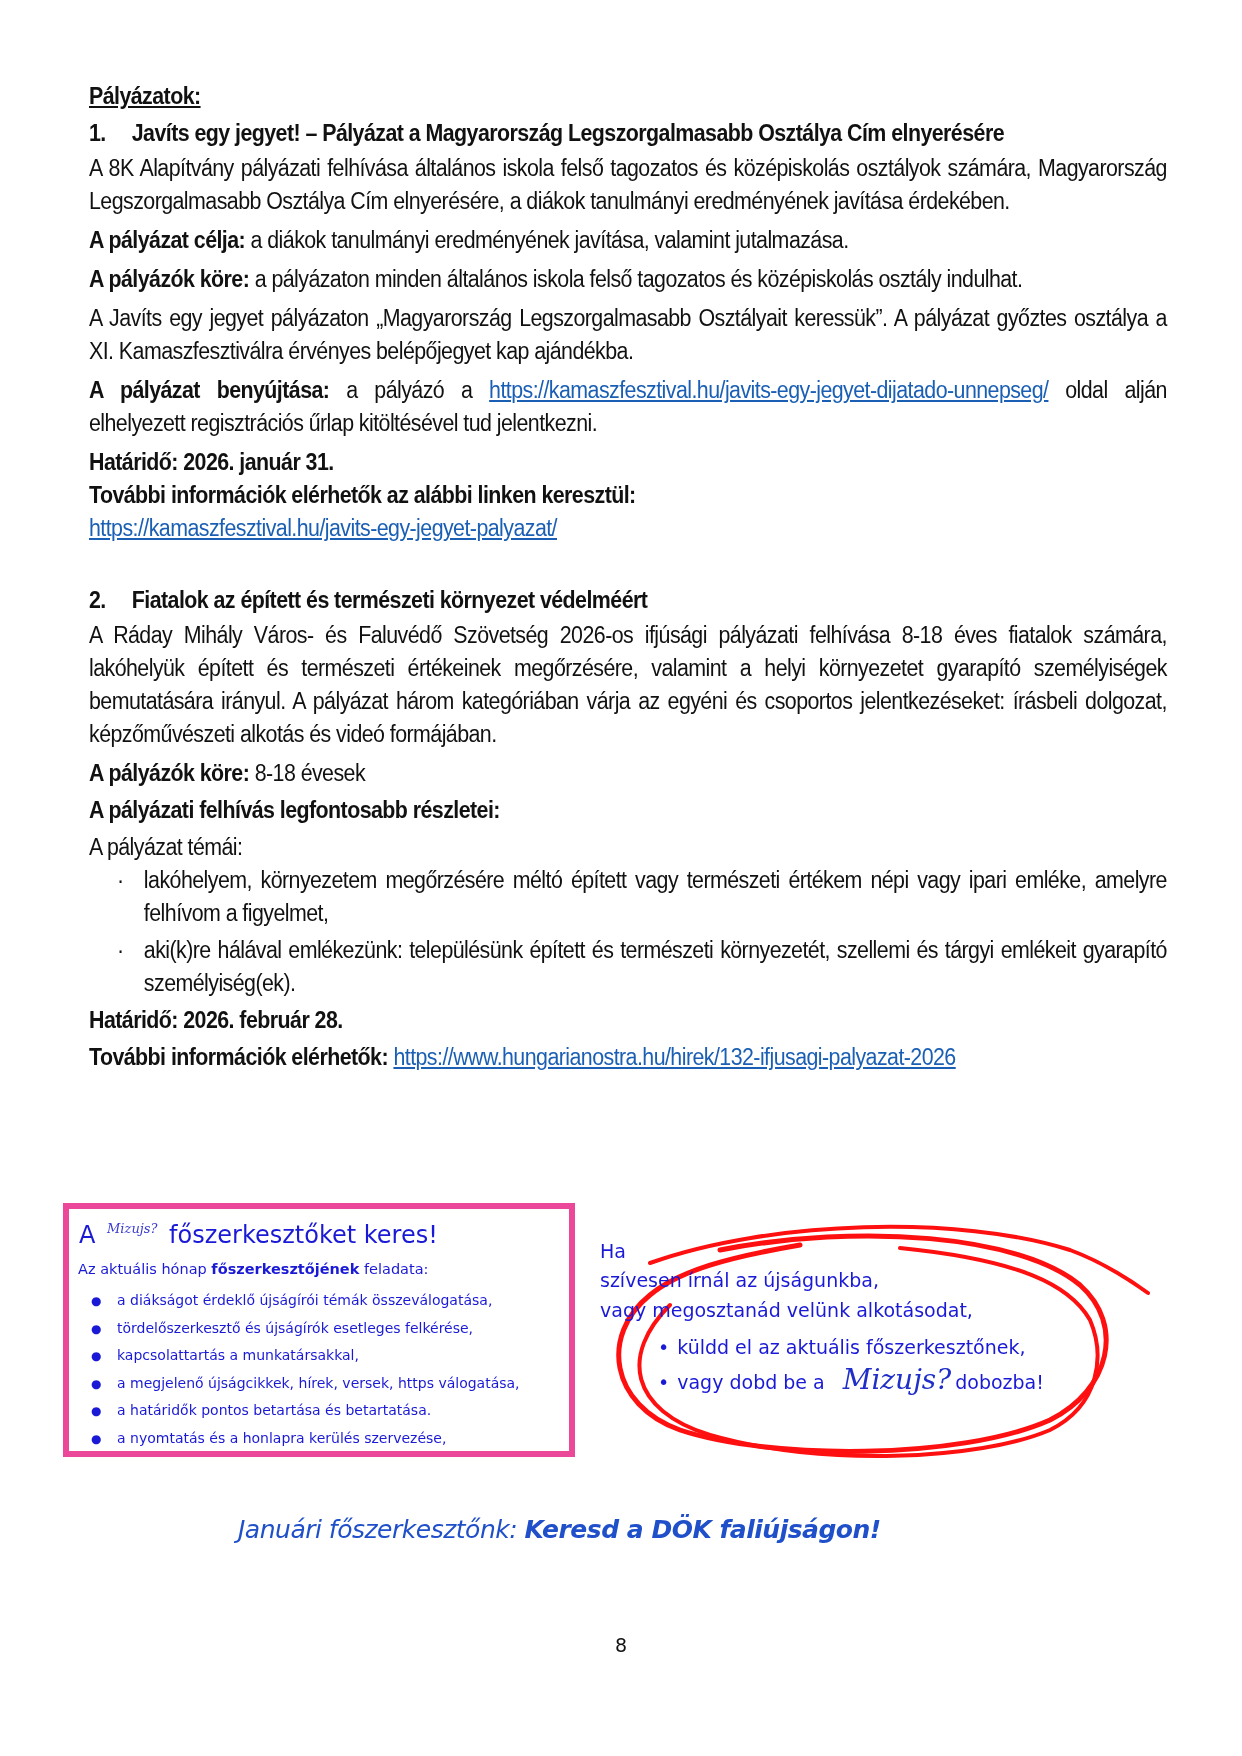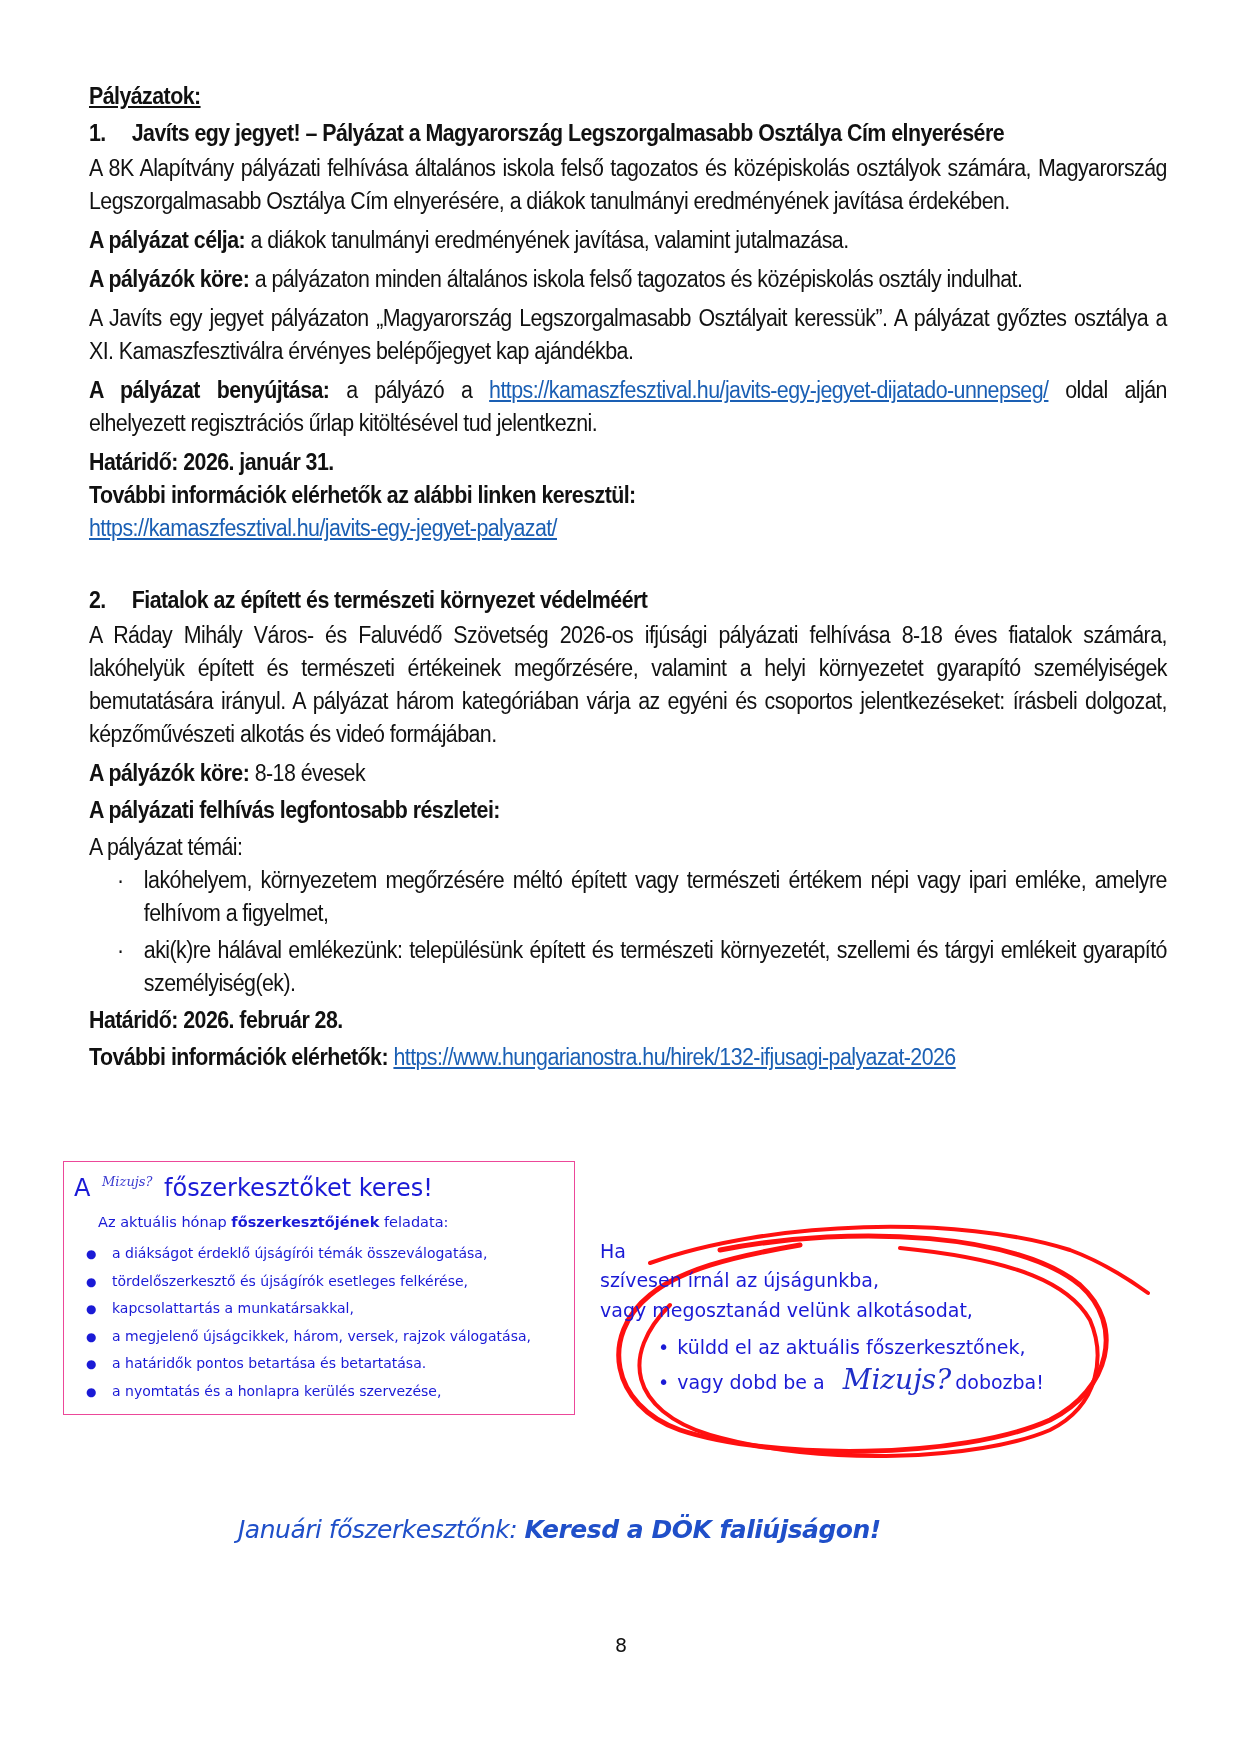--- a/index.html
+++ b/index.html
@@ -21,27 +21,27 @@
   .heading .num { width: 46px; display: inline-block; }
   b { font-weight: bold; }
   a.link { color: #1a5fb4; text-decoration: underline; }
   .gap { height: 33px; }
   .bullets { margin: 0 0 4px 0; padding: 0; list-style: none; }
   .bullets li { position: relative; padding-left: 59px; line-height: 33px; text-align: justify; margin-bottom: 4px; }
   .bullets li .dot { position: absolute; left: 30px; top: 0; }
 
   
   .redbox {
-    position: absolute; left: 63px; top: 1161px; width: 512px; height: 254px;
-    border: 1px solid #ec4899; box-sizing: border-box;
+    position: absolute; left: 63px; top: 1203px; width: 512px; height: 254px;
+    border: 6px solid #ec4899; box-sizing: border-box;
     font-family: "DejaVu Sans", sans-serif; color: #1a1ad6;
   }
   .redbox .title { position: absolute; left: 10px; top: 12px; font-size: 24px; white-space: nowrap; }
   .redbox .title .mizujs { font-family: "DejaVu Serif", serif; font-style: italic; font-size: 13px; vertical-align: 10px; margin: 0 4px; color: #3b3bd0; }
-  .redbox .intro { position: absolute; left: 9px; top: 52px; font-size: 14.5px; white-space: nowrap; margin-left: 25px; }
+  .redbox .intro { position: absolute; left: 9px; top: 52px; font-size: 14.5px; white-space: nowrap; }
   .redbox ul { position: absolute; left: 22px; top: 78px; margin: 0; padding: 0; list-style: none; }
   .redbox li { font-size: 14px; line-height: 26.5px; white-space: nowrap; }
   .redbox li .dot { display: inline-block; width: 26px; font-size: 12px; }
 
   
   .callout { position: absolute; left: 600px; top: 1215px; width: 560px; height: 260px; }
   .callout svg { position: absolute; left: 0; top: 0; }
   .callout .txt {
     position: absolute; left: 0; top: 0; width: 560px;
     font-family: "DejaVu Sans", sans-serif; color: #1a1ad6; font-size: 19px;
@@ -106,21 +106,21 @@
     <div class="title">
       <span>A</span>
       <span class="mizujs">Mizujs?</span>
       <span>főszerkesztőket keres!</span>
     </div>
     <div class="intro"><span>Az aktuális hónap </span><b>főszerkesztőjének</b><span> feladata:</span></div>
     <ul>
       <li><span class="dot">●</span><span>a diákságot érdeklő újságírói témák összeválogatása,</span></li>
       <li><span class="dot">●</span><span>tördelőszerkesztő és újságírók esetleges felkérése,</span></li>
       <li><span class="dot">●</span><span>kapcsolattartás a munkatársakkal,</span></li>
-      <li><span class="dot">●</span><span>a megjelenő újságcikkek, három, versek, rajzok válogatása,</span></li>
+      <li><span class="dot">●</span><span>a megjelenő újságcikkek, hírek, versek, https válogatása,</span></li>
       <li><span class="dot">●</span><span>a határidők pontos betartása és betartatása.</span></li>
       <li><span class="dot">●</span><span>a nyomtatás és a honlapra kerülés szervezése,</span></li>
     </ul>
   </div>
 
   <div class="callout">
     <svg width="560" height="260" viewBox="0 0 560 260">
       <path d="M50 48 C 170 5, 360 0, 470 35 C 505 48, 530 65, 548 78" fill="none" stroke="#ff1010" stroke-width="4" stroke-linecap="round"></path>
       <path d="M120 35 C 260 8, 420 20, 480 70 C 525 110, 510 175, 450 205 C 360 245, 170 245, 80 215 C 10 190, 0 120, 50 80 C 80 55, 130 42, 200 30" fill="none" stroke="#ff1010" stroke-width="5" stroke-linecap="round"></path>
       <path d="M70 90 C 20 140, 30 195, 110 220 C 220 252, 380 245, 450 215 C 500 190, 505 140, 490 105 C 470 70, 420 45, 300 33" fill="none" stroke="#ff1010" stroke-width="4" stroke-linecap="round"></path>

